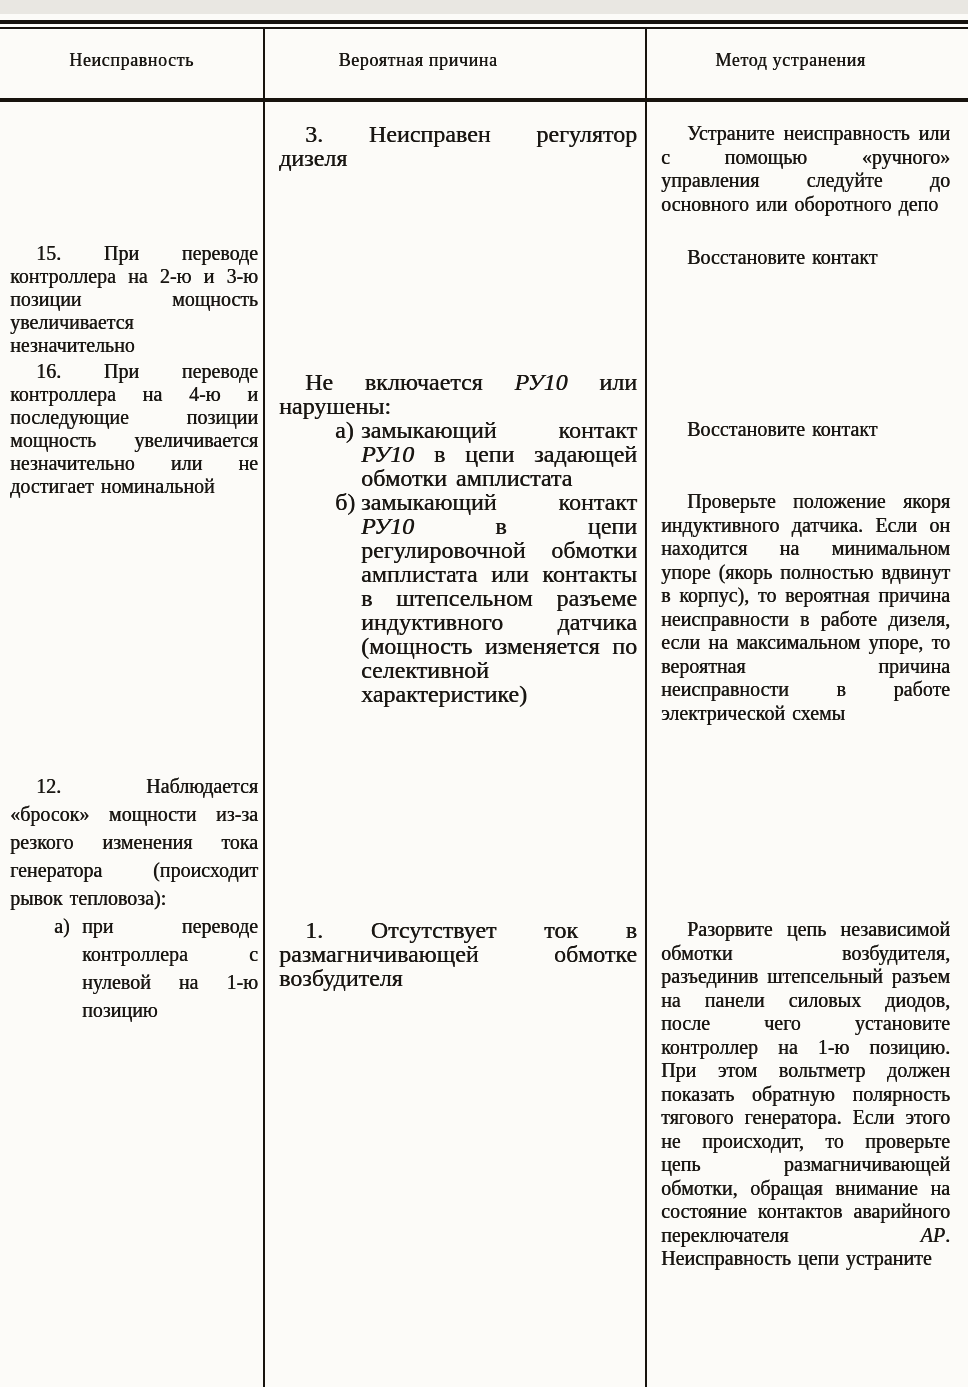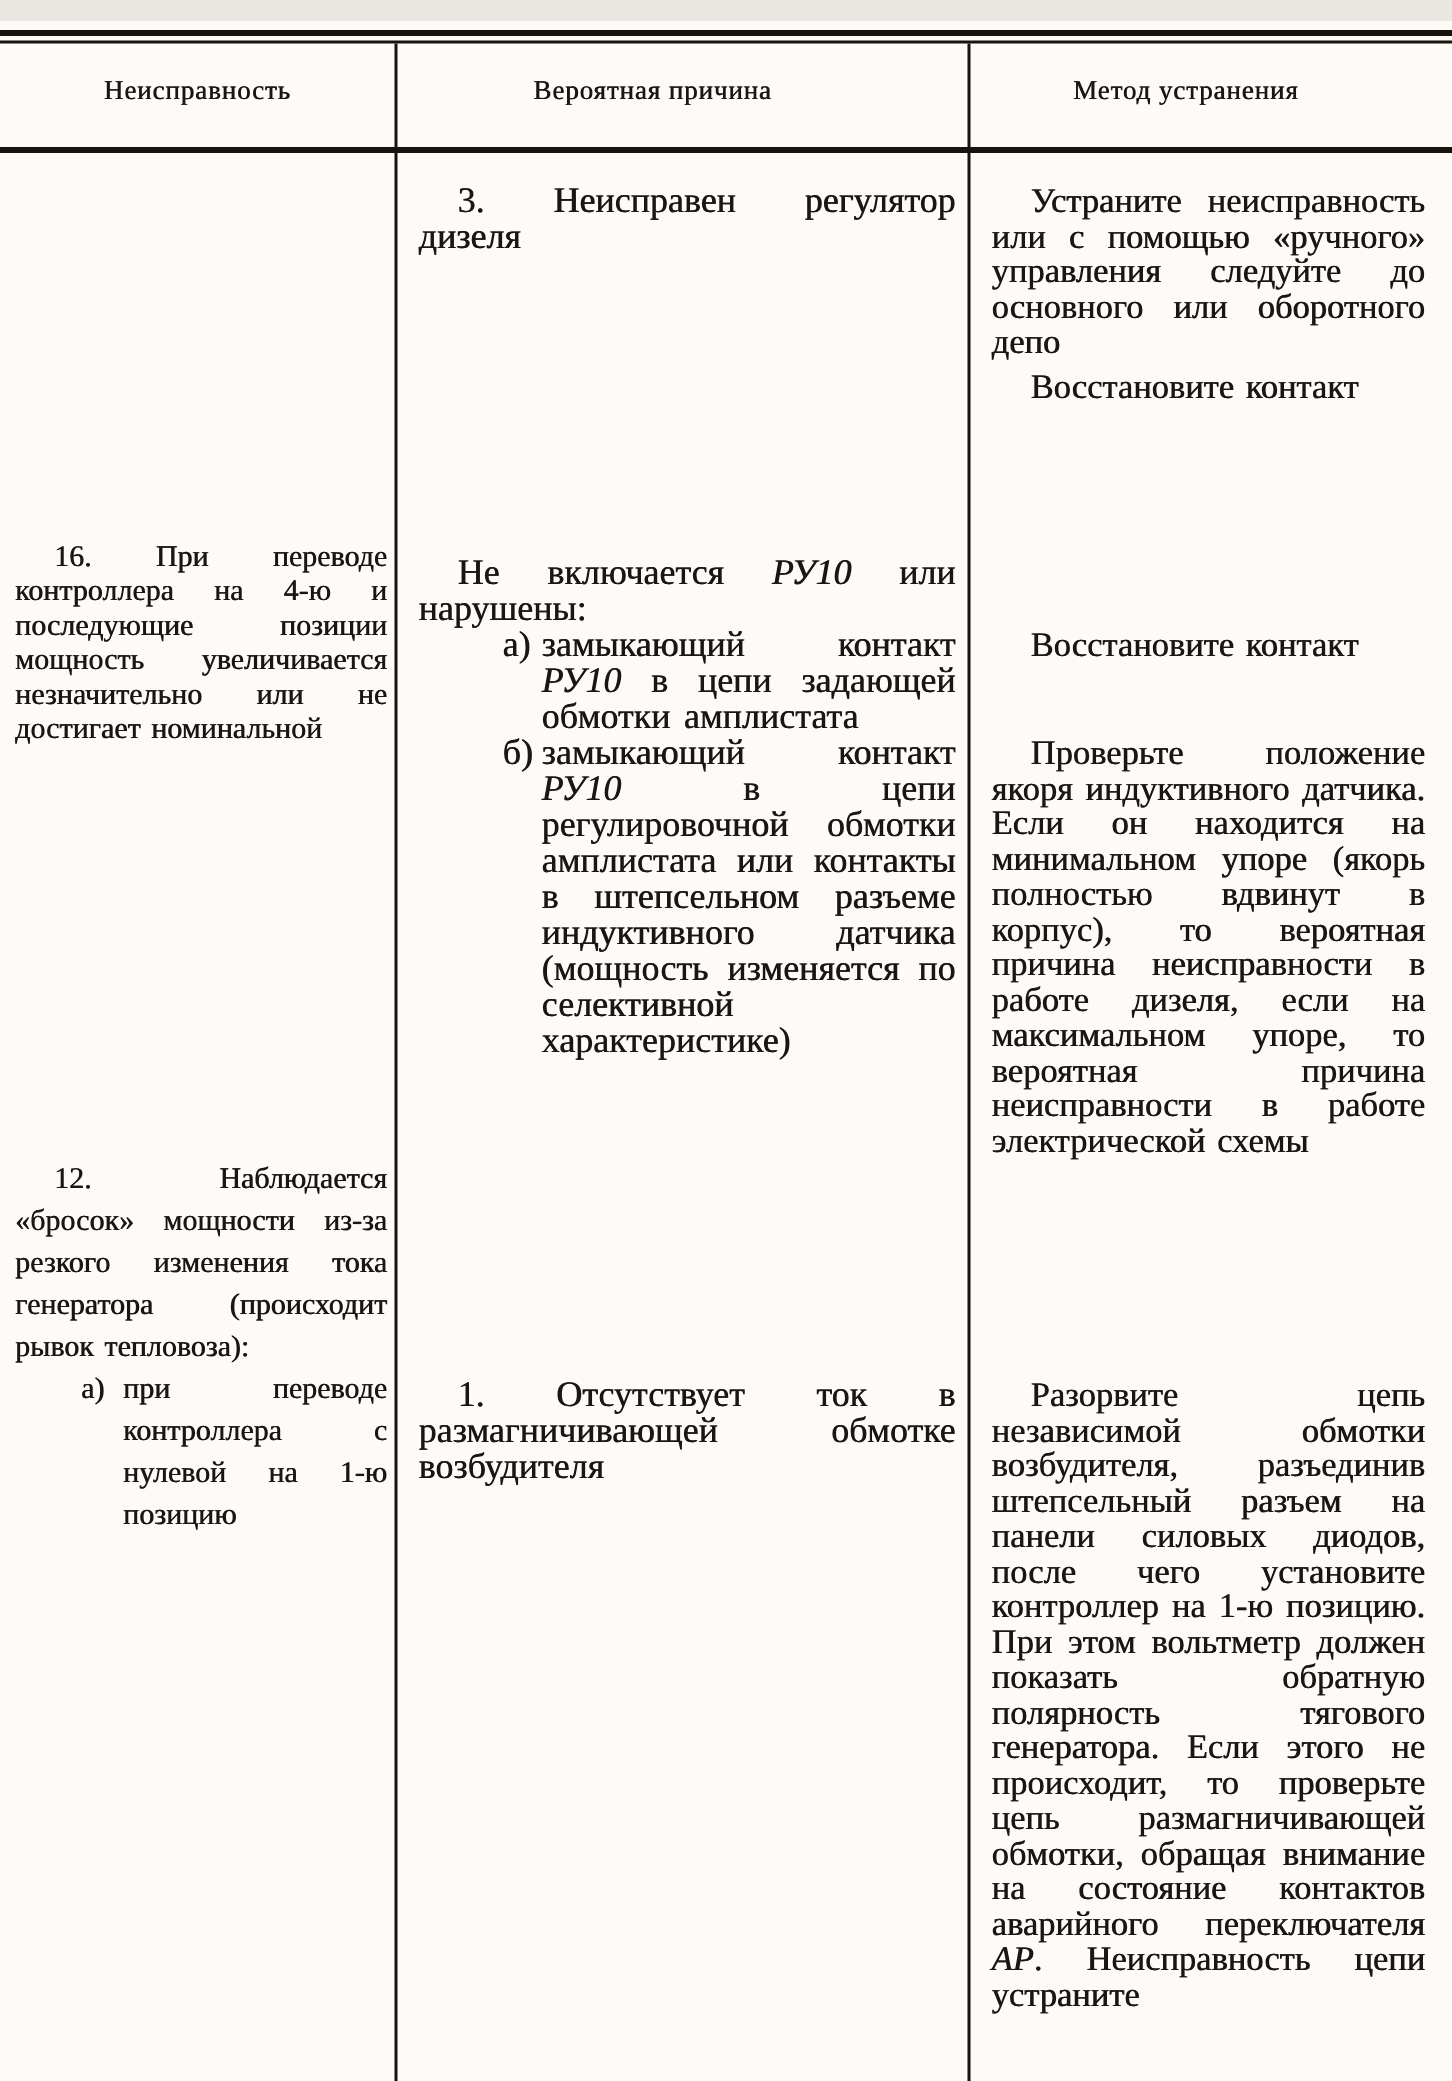--- a/index.html
+++ b/index.html
@@ -24,28 +24,28 @@
   .v2 { left: 645px; }
 
   .hcell {
     position: absolute;
     top: 36px;
     text-align: center;
     font-size: 18px;
     letter-spacing: 0.6px;
   }
   .h1 { left: 0;     width: 263px; }
-  .h2 { left: 265px; width: 340px; }
+  .h2 { left: 248px; width: 340px; }
   .h3 { left: 647px; width: 287px; }
 
   .blk { position: absolute; text-align: justify; }
   .blk p { margin: 0; }
   .c1 { left: 10px;  width: 248px; font-size: 20px;   line-height: 23px;   word-spacing: 2px; }
   .c2 { left: 279px; width: 358px; font-size: 24px;   line-height: 24px;   word-spacing: 3px; }
-  .c3 { left: 661px; width: 289px; font-size: 23px; line-height: 23.5px; word-spacing: 2px; }
+  .c3 { left: 661px; width: 289px; font-size: 20px; line-height: 23.5px; word-spacing: 2px; }
   .indent { text-indent: 26px; }
   .it { font-style: italic; }
 
   
   .sub   { position: relative; margin-left: 56px; padding-left: 26px; }
   .sub .mk { position: absolute; left: 0; top: 0; }
   .sub1  { position: relative; margin-left: 44px; padding-left: 28px; }
   .sub1 .mk { position: absolute; left: 0; top: 0; }
 
   .tall { line-height: 28px; } 
@@ -66,20 +66,23 @@
   <div class="hcell h2">Вероятная причина</div>
   <div class="hcell h3">Метод устранения</div>
 
   <div class="blk c2" style="top:108px">
     <p class="indent">3. Неисправен регулятор дизеля</p>
   </div>
   <div class="blk c3" style="top:108px">
     <p class="indent">Устраните неисправность или с помощью «ручного» управления следуйте до основного или оборотного депо</p>
   </div>
 
+  <div class="blk c1" style="top:228px">
+    <p class="indent">15. При переводе контроллера на 2-ю и 3-ю позиции мощность увеличивается незначительно</p>
+  </div>
   <div class="blk c3" style="top:232px">
     <p class="indent">Восстановите контакт</p>
   </div>
 
   <div class="blk c1" style="top:346px">
     <p class="indent">16. При переводе контроллера на 4-ю и последующие позиции мощность увеличивается незначительно или не достигает номинальной</p>
   </div>
   <div class="blk c2" style="top:356px">
     <p class="indent"><span>Не включается </span><span class="it">РУ10</span><span> или нарушены:</span></p>
     <div class="sub">

